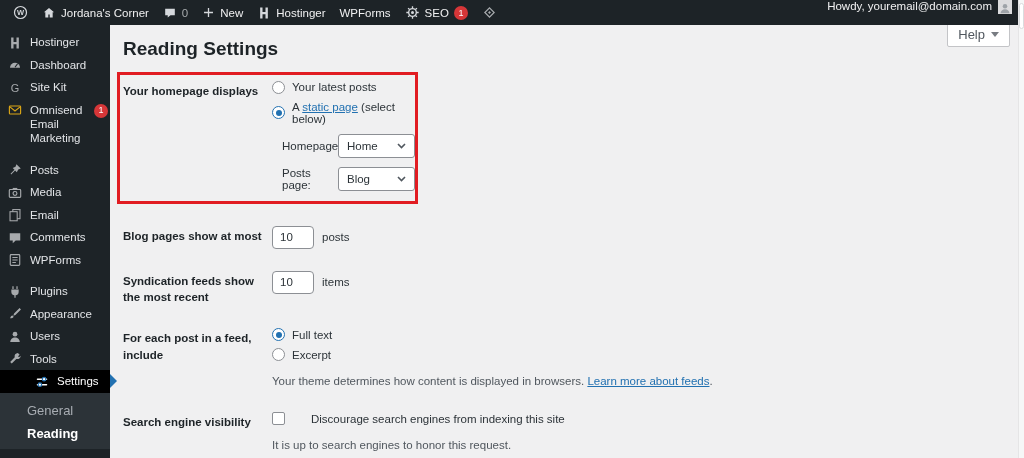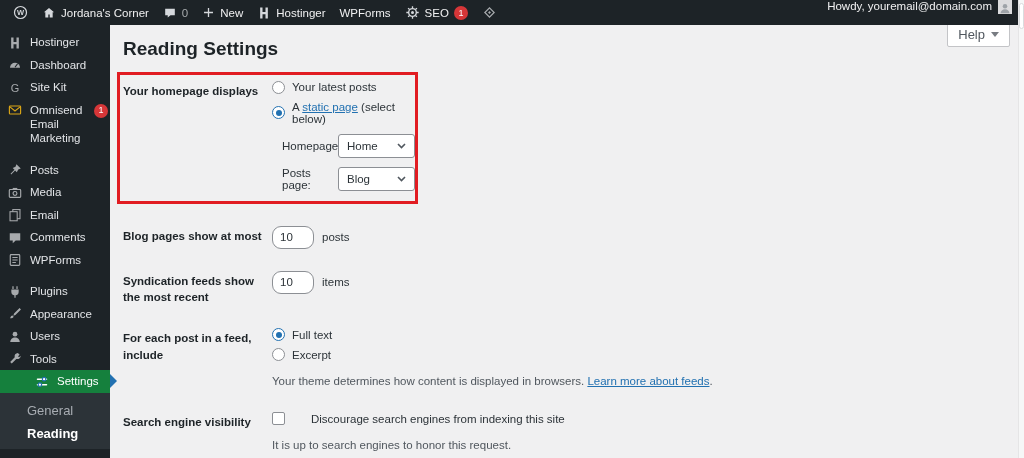--- a/index.html
+++ b/index.html
@@ -31,21 +31,21 @@
   
   .sidebar {
     position:absolute; top:25px; left:0; bottom:0; width:110px; background:#1d2327;
     font-size:11.5px; color:#e2e4e7; z-index:30; padding-top:6px;
   }
   .menu-item { display:flex; align-items:flex-start; gap:8px; padding:4px 2px 4px 8px; line-height:1.25; cursor:pointer; position:relative; }
   .menu-item svg { flex:0 0 14px; margin-top:0.5px; fill:#a7aaad; }
   .menu-item .mi-label { flex:1; }
   .menu-item .badge { margin-top:1px; }
   .menu-gap { height:9px; }
-  .menu-item.active { background:#15803d; color:#fff;padding-left:35px; }
+  .menu-item.active { background:#000000; color:#fff;padding-left:35px; }
   .menu-item.active svg { fill:#fff; }
   .menu-item.active::after {
     content:""; position:absolute; right:-7px; top:50%; margin-top:-7px;
     border-left:7px solid #2271b1; border-top:7px solid transparent; border-bottom:7px solid transparent;
   }
   .submenu { background:#2c3338; padding:6px 0 4px; }
   .submenu-item { padding:4px 0 4px 27px; color:#a8adb3; font-size:13px; cursor:pointer; }
   .submenu-item.current { color:#fff; font-weight:bold; }
 
   
@@ -73,21 +73,21 @@
 
   .select-line { display:flex; align-items:center; margin:9px 0 0 10px; }
   .select-label { width:52px; margin-right:4px; }
   .select-box {
     width:77px; height:24px; background:#fff; border:1px solid #8c8f94; border-radius:3px;
     display:flex; align-items:center; justify-content:space-between; padding:0 8px; cursor:pointer; color:#2c3338;
   }
   .chev svg { stroke:#50575e; fill:none; stroke-width:1.6; }
 
   .num-input {
-    width:42px; height:23px; border:1px solid #8c8f94; border-radius:9px; background:#fff;
+    width:42px; height:23px; border:1px solid #8c8f94; border-radius:4px; background:#fff;
     font-family:"Liberation Sans", sans-serif; font-size:11.5px; color:#2c3338; padding:0 4px 0 7px;
   }
   .with-suffix { display:flex; align-items:center; gap:8px; }
 
   .checkbox { width:13px; height:13px; border:1px solid #8c8f94; border-radius:2px; background:#fff; flex:0 0 13px; cursor:pointer; }
   .check-line { display:flex; align-items:center; gap:26px; }
   .note { color:#50575e; margin-top:12px; line-height:1.5; }
 
   
   .scrollbar { position:absolute; top:0; right:0; bottom:0; width:6px; background:#f6f7f7; border-left:1px solid #e5e5e6; z-index:50; }

